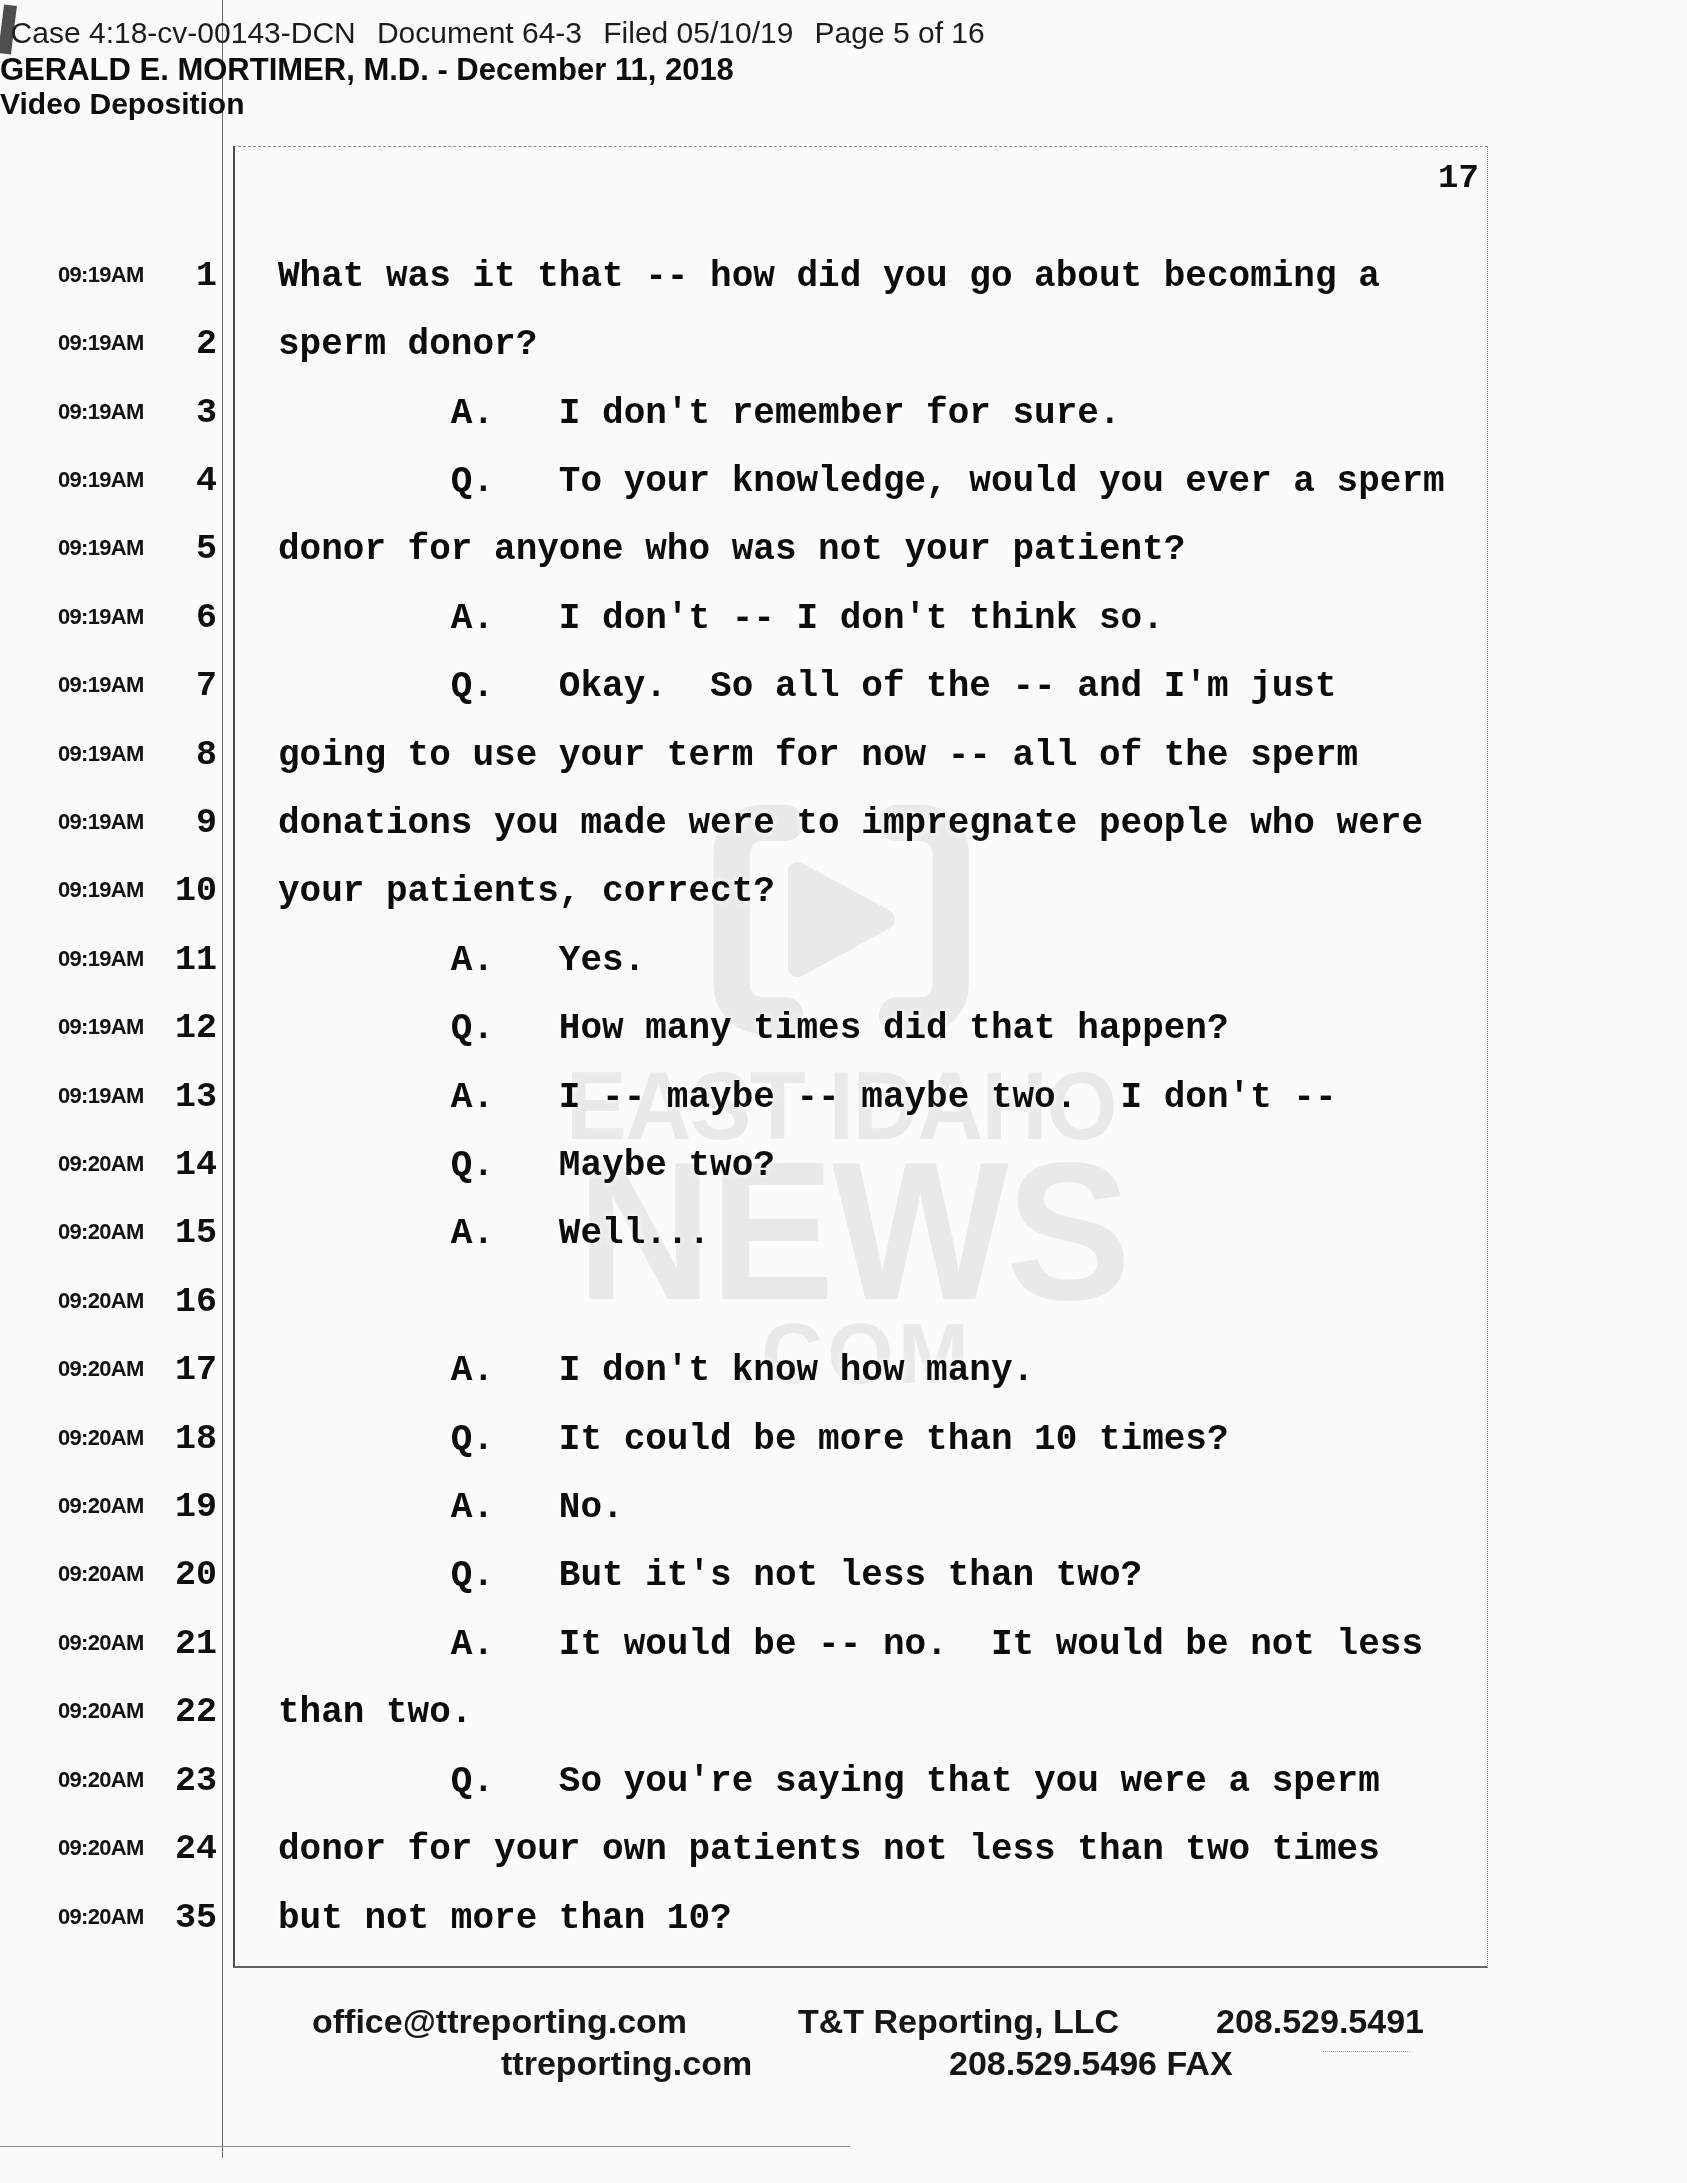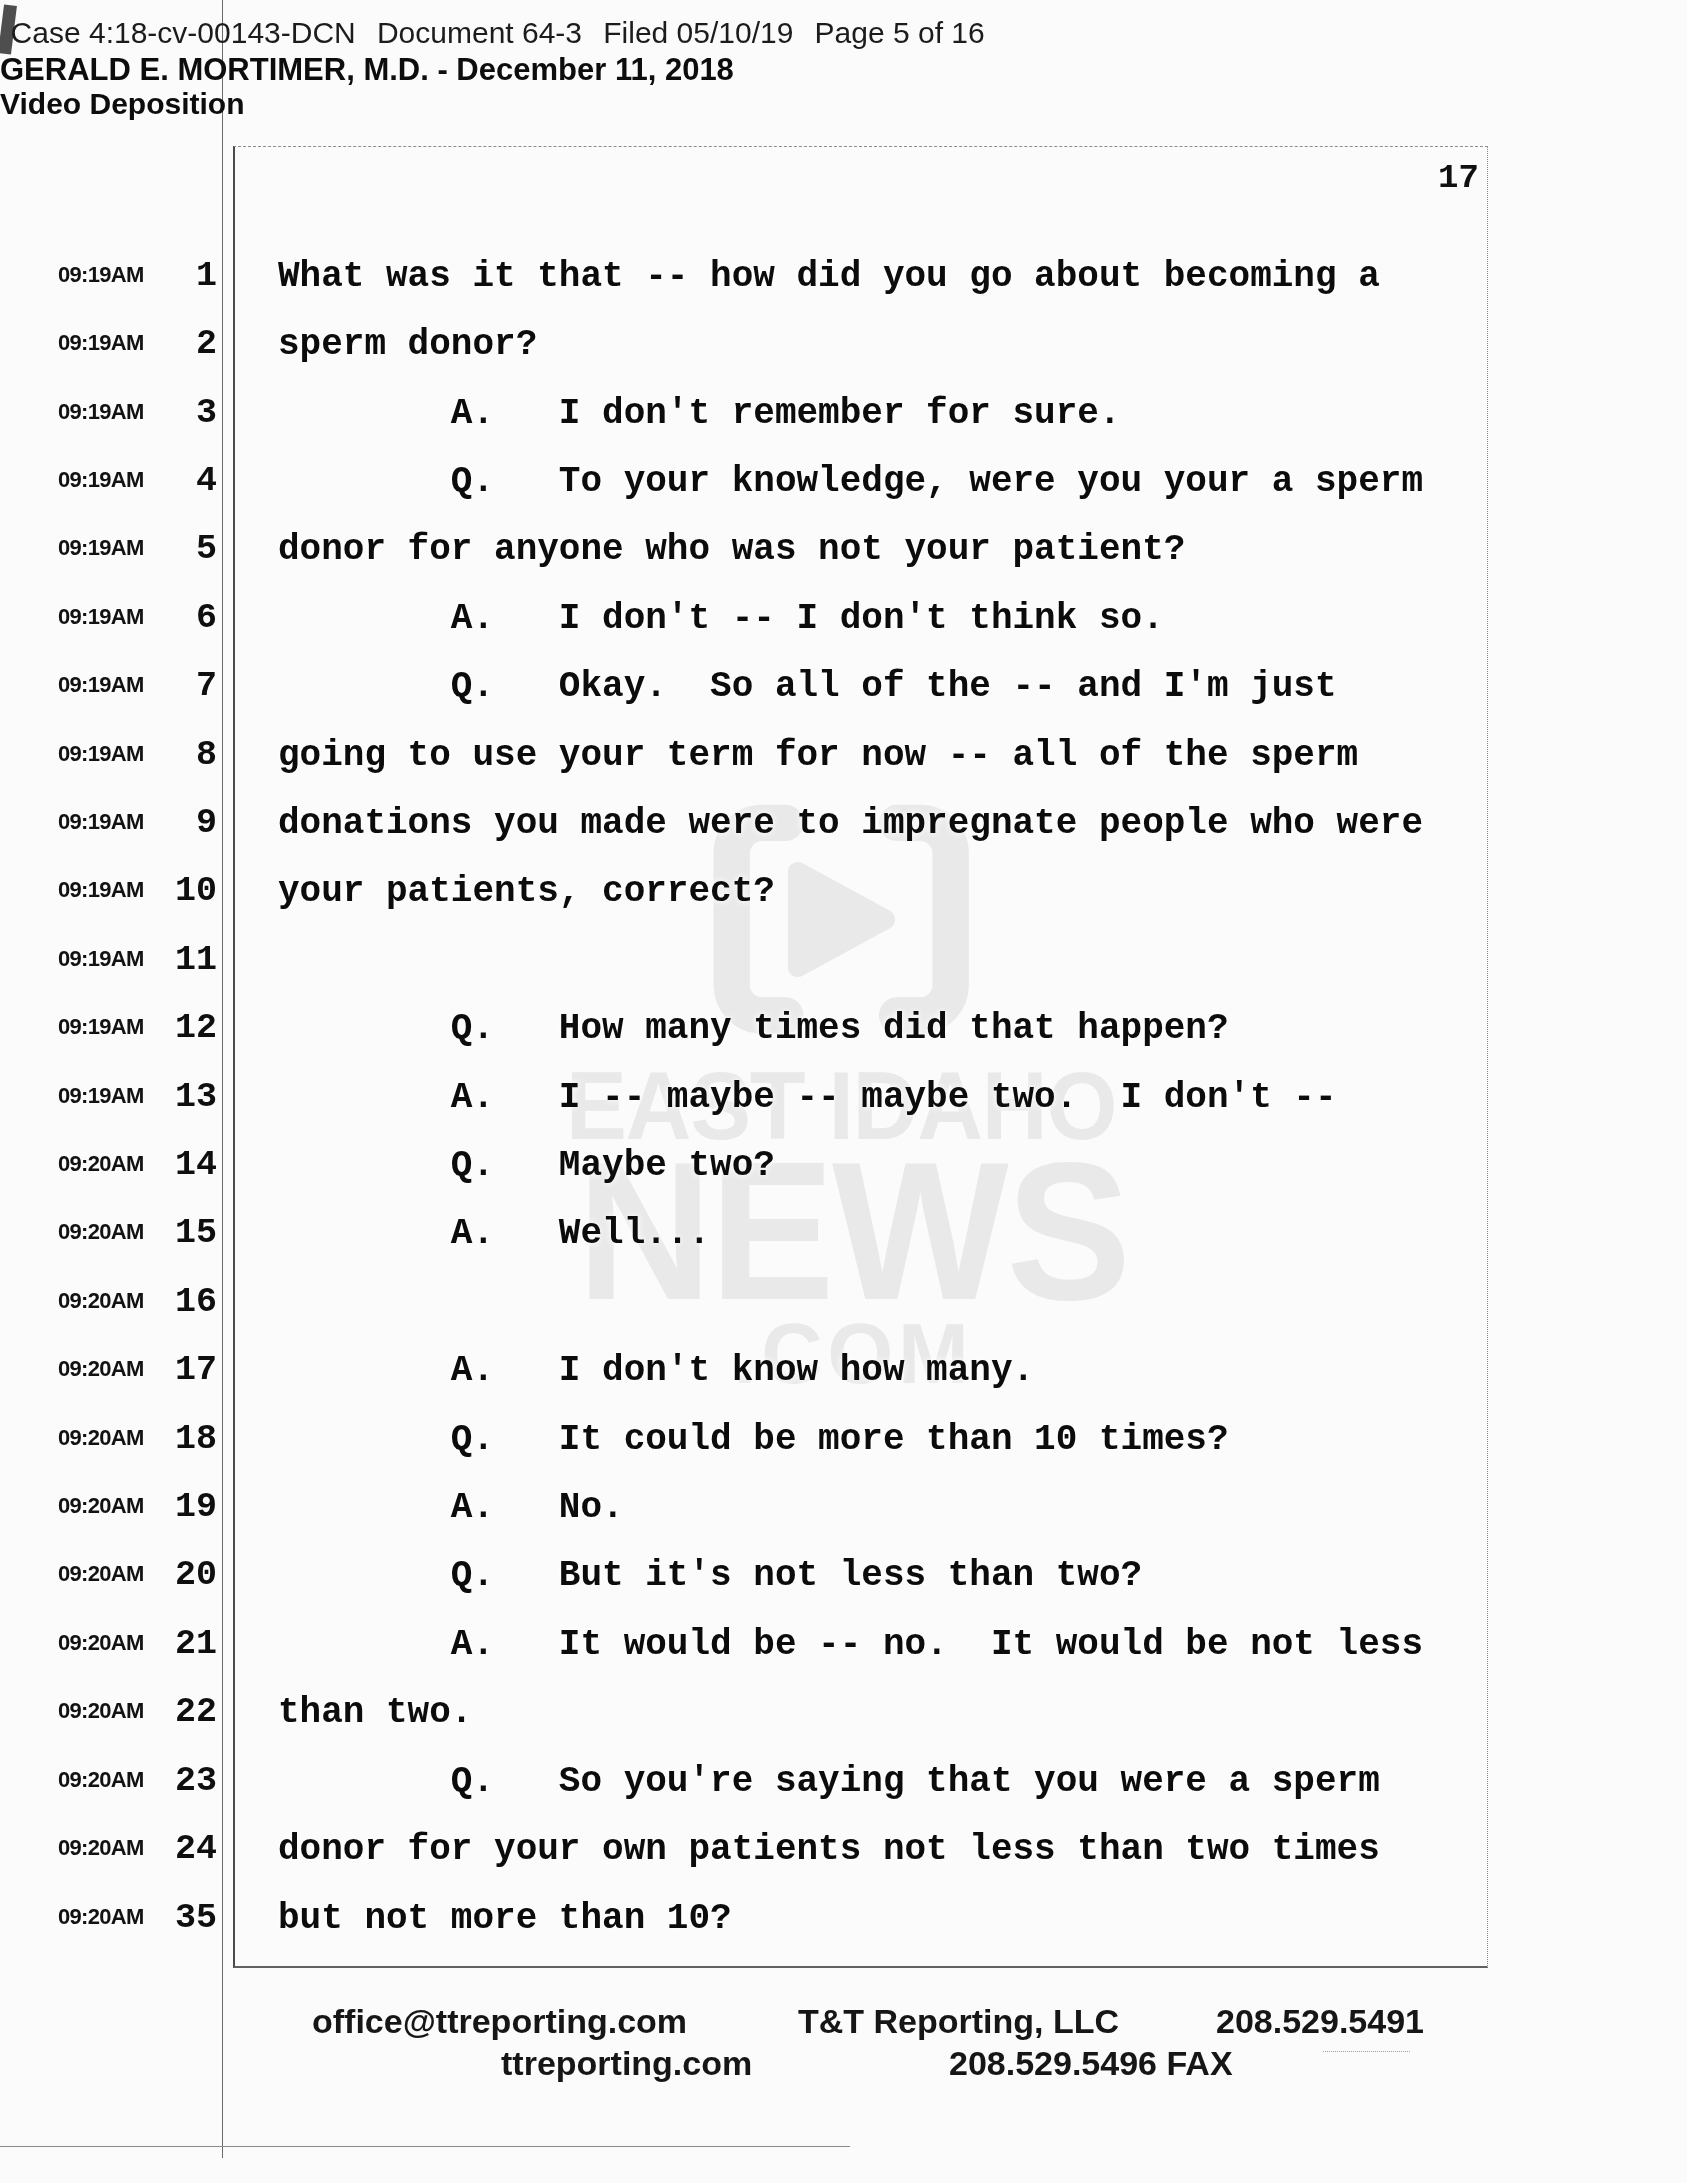--- a/index.html
+++ b/index.html
@@ -116,21 +116,21 @@
     <span class="t-text">sperm donor?</span>
   </div>
     <div class="t-row" style="top: 392px;">
     <span class="t-time">09:19AM</span>
     <span class="t-num">3</span>
     <span class="t-text">        A.   I don't remember for sure.</span>
   </div>
     <div class="t-row" style="top: 460px;">
     <span class="t-time">09:19AM</span>
     <span class="t-num">4</span>
-    <span class="t-text">        Q.   To your knowledge, were you your a sperm</span>
+    <span class="t-text">        Q.   To your knowledge, would you ever a sperm</span>
   </div>
     <div class="t-row" style="top: 528px;">
     <span class="t-time">09:19AM</span>
     <span class="t-num">5</span>
     <span class="t-text">donor for anyone who was not your patient?</span>
   </div>
     <div class="t-row" style="top: 597px;">
     <span class="t-time">09:19AM</span>
     <span class="t-num">6</span>
     <span class="t-text">        A.   I don't -- I don't think so.</span>
@@ -151,20 +151,21 @@
     <span class="t-text">donations you made were to impregnate people who were</span>
   </div>
     <div class="t-row" style="top: 870px;">
     <span class="t-time">09:19AM</span>
     <span class="t-num">10</span>
     <span class="t-text">your patients, correct?</span>
   </div>
     <div class="t-row" style="top: 939px;">
     <span class="t-time">09:19AM</span>
     <span class="t-num">11</span>
+    <span class="t-text">        A.   Yes.</span>
   </div>
     <div class="t-row" style="top: 1007px;">
     <span class="t-time">09:19AM</span>
     <span class="t-num">12</span>
     <span class="t-text">        Q.   How many times did that happen?</span>
   </div>
     <div class="t-row" style="top: 1076px;">
     <span class="t-time">09:19AM</span>
     <span class="t-num">13</span>
     <span class="t-text">        A.   I -- maybe -- maybe two.  I don't --</span>

